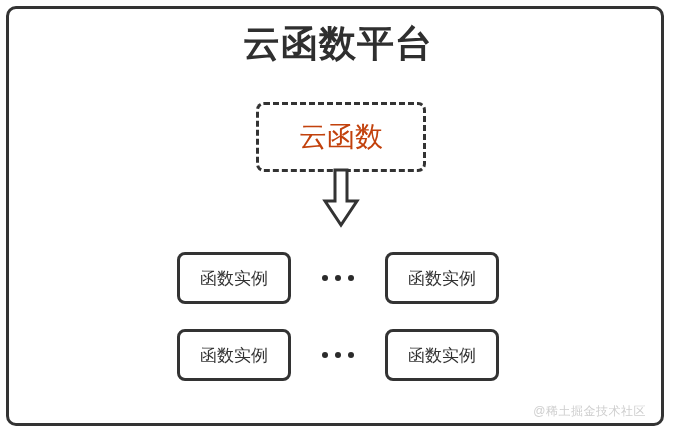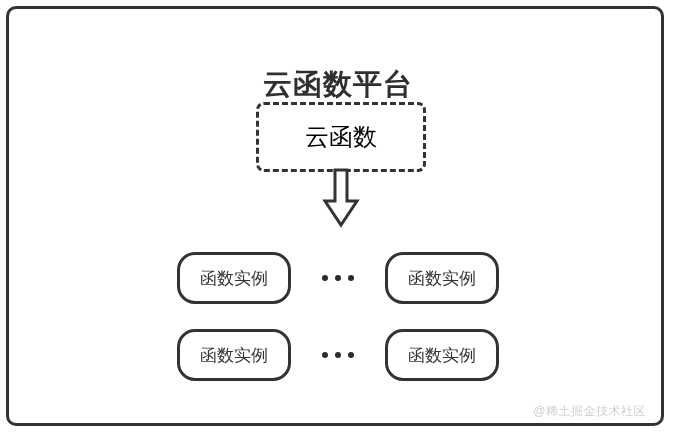--- a/index.html
+++ b/index.html
@@ -31,47 +31,46 @@
     background: #ffffff;
   }
 
   
   .platform-title {
     position: absolute;
     left: 0;
     top: 26px;
     width: 676px;
     text-align: center;
-    font-size: 29px;
+    font-size: 37px;
     font-weight: bold;
     color: #2f2f2f;
     letter-spacing: 1px;
     line-height: 36px;
     white-space: nowrap;
-    margin-top: 40px;
   }
 
   
   .dashed-node {
     position: absolute;
     left: 256px;
     top: 102px;
     width: 170px;
     height: 70px;
     box-sizing: border-box;
     border: 3px dashed #333333;
     border-radius: 8px;
     background: #ffffff;
     display: flex;
     align-items: center;
     justify-content: center;
   }
   .dashed-node .node-label {
-    font-size: 24px;
-    color: #000000;
+    font-size: 28px;
+    color: #c2410c;
     line-height: 1;
     white-space: nowrap;
   }
 
   
   .down-arrow {
     position: absolute;
     left: 318px;
     top: 168px;
     width: 46px;
@@ -89,21 +88,21 @@
     justify-content: center;
   }
   .instance-row.row-1 { top: 252px; }
   .instance-row.row-2 { top: 329px; }
 
   .instance-box {
     width: 114px;
     height: 52px;
     box-sizing: border-box;
     border: 3px solid #333333;
-    border-radius: 18px;
+    border-radius: 8px;
     background: #ffffff;
     display: flex;
     align-items: center;
     justify-content: center;
   }
   .instance-box .box-label {
     font-size: 17px;
     color: #333333;
     line-height: 1;
     white-space: nowrap;

